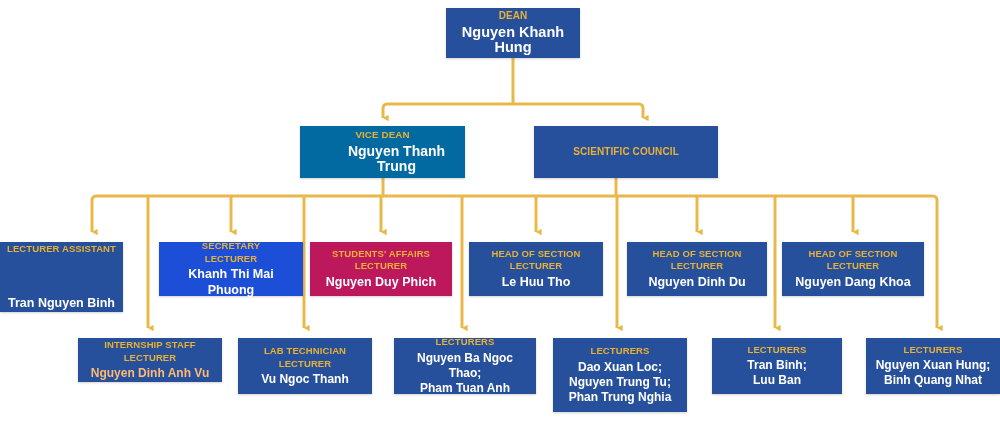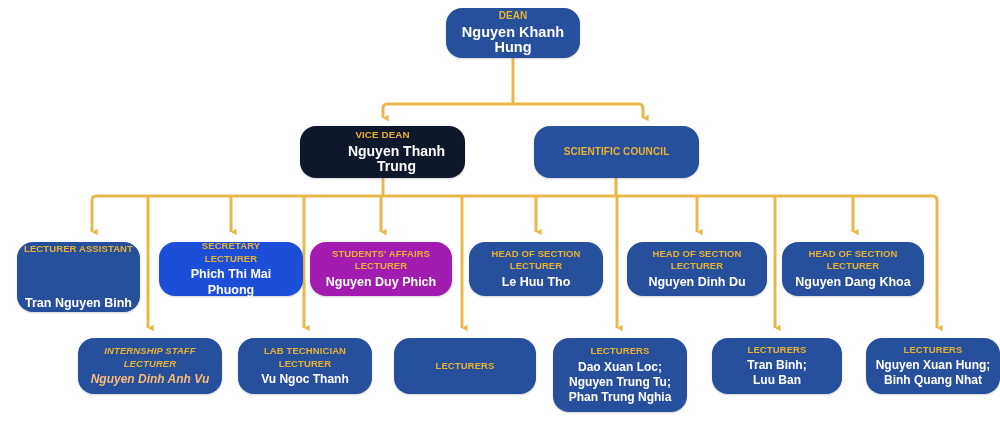--- a/index.html
+++ b/index.html
@@ -24,21 +24,21 @@
     left: 0;
     top: 0;
     width: 1000px;
     height: 435px;
     pointer-events: none;
   }
   .node {
     position: absolute;
     box-sizing: border-box;
     background: #26509B;
-    border-radius: 16px;
+    border-radius: 0;
     display: flex;
     flex-direction: column;
     align-items: center;
     justify-content: center;
     text-align: center;
     padding: 5px 7px;
     box-shadow: 0 1px 2px rgba(0,0,0,0.18);
     z-index: 2;
   }
   .role {
@@ -108,70 +108,72 @@
       <path d="M617,196 L617,328" marker-end="url(#arrowhead)"></path>
       <path d="M775,196 L775,328" marker-end="url(#arrowhead)"></path>
     </g>
   </svg>
 
   <div class="node root" style="left: 446px; top: 8px; width: 134px; height: 50px; background: rgb(38, 80, 155);">
     <div class="role" style="color: rgb(232, 177, 52);">DEAN</div>
     <div class="person" style="color: rgb(255, 255, 255);">Nguyen Khanh Hung</div>
   </div>
 
-  <div class="node l2" style="left: 300px; top: 126px; width: 165px; height: 52px; background: #0f172a;">
+  <div class="node l2" style="left: 300px; top: 126px; width: 165px; height: 52px; background: #0369a1;">
     <div class="role" style="color: rgb(232, 177, 52);">VICE DEAN</div>
     <div class="person" style="color: rgb(255, 255, 255); margin-left: 28px;">Nguyen Thanh Trung</div>
   </div>
-  <div class="node l2 council" style="left: 534px; top: 126px; width: 165px; height: 52px; background: rgb(38, 80, 155);">
+  <div class="node l2 council" style="left: 534px; top: 126px; width: 184px; height: 52px; background: rgb(38, 80, 155);">
     <div class="role" style="color: rgb(232, 177, 52);">SCIENTIFIC COUNCIL</div>
   </div>
 
-  <div class="node l3" style="left: 17px; top: 242px; width: 123px; height: 70px; background: rgb(38, 80, 155);">
+  <div class="node l3" style="left: 0; top: 242px; width: 123px; height: 70px; background: rgb(38, 80, 155);">
     <div class="role" style="color: rgb(232, 177, 52);">LECTURER ASSISTANT</div>
     <div class="person" style="color: rgb(255, 255, 255); margin-top: 40px;">Tran Nguyen Binh</div>
   </div>
   <div class="node l3" style="left: 159px; top: 242px; width: 144px; height: 54px; background: #1d4ed8;">
     <div class="role" style="color: rgb(232, 177, 52);">SECRETARY
 LECTURER</div>
-    <div class="person" style="color: rgb(255, 255, 255);">Phich Thi Mai Phuong</div>
+    <div class="person" style="color: rgb(255, 255, 255);">Khanh Thi Mai Phuong</div>
   </div>
-  <div class="node l3" style="left: 310px; top: 242px; width: 142px; height: 54px; background: #a21caf;">
+  <div class="node l3" style="left: 310px; top: 242px; width: 142px; height: 54px; background: #be185d;">
     <div class="role" style="color: rgb(232, 177, 52);">STUDENTS' AFFAIRS
 LECTURER</div>
     <div class="person" style="color: rgb(255, 255, 255);">Nguyen Duy Phich</div>
   </div>
   <div class="node l3" style="left: 469px; top: 242px; width: 134px; height: 54px; background: rgb(38, 80, 155);">
     <div class="role" style="color: rgb(232, 177, 52);">HEAD OF SECTION
 LECTURER</div>
     <div class="person" style="color: rgb(255, 255, 255);">Le Huu Tho</div>
   </div>
   <div class="node l3" style="left: 627px; top: 242px; width: 140px; height: 54px; background: rgb(38, 80, 155);">
     <div class="role" style="color: rgb(232, 177, 52);">HEAD OF SECTION
 LECTURER</div>
     <div class="person" style="color: rgb(255, 255, 255);">Nguyen Dinh Du</div>
   </div>
   <div class="node l3" style="left: 782px; top: 242px; width: 142px; height: 54px; background: rgb(38, 80, 155);">
     <div class="role" style="color: rgb(232, 177, 52);">HEAD OF SECTION
 LECTURER</div>
     <div class="person" style="color: rgb(255, 255, 255);">Nguyen Dang Khoa</div>
   </div>
 
-  <div class="node l4" style="left: 78px; top: 338px; width: 144px; height: 56px; background: rgb(38, 80, 155); font-style: italic;">
+  <div class="node l4" style="left: 78px; top: 338px; width: 144px; height: 44px; background: rgb(38, 80, 155);">
     <div class="role" style="color: rgb(232, 177, 52);">INTERNSHIP STAFF
 LECTURER</div>
     <div class="person" style="color: #fdba74;">Nguyen Dinh Anh Vu</div>
   </div>
   <div class="node l4" style="left: 238px; top: 338px; width: 134px; height: 56px; background: rgb(38, 80, 155);">
     <div class="role" style="color: rgb(232, 177, 52);">LAB TECHNICIAN
 LECTURER</div>
     <div class="person" style="color: rgb(255, 255, 255);">Vu Ngoc Thanh</div>
   </div>
   <div class="node l4" style="left: 394px; top: 338px; width: 142px; height: 56px; background: rgb(38, 80, 155);">
     <div class="role" style="color: rgb(232, 177, 52);">LECTURERS</div>
+    <div class="person" style="color: rgb(255, 255, 255);">Nguyen Ba Ngoc Thao;
+Pham Tuan Anh</div>
   </div>
   <div class="node l4" style="left: 553px; top: 338px; width: 134px; height: 74px; background: rgb(38, 80, 155);">
     <div class="role" style="color: rgb(232, 177, 52);">LECTURERS</div>
     <div class="person" style="color: rgb(255, 255, 255);">Dao Xuan Loc;
 Nguyen Trung Tu;
 Phan Trung Nghia</div>
   </div>
   <div class="node l4" style="left: 712px; top: 338px; width: 130px; height: 56px; background: rgb(38, 80, 155);">
     <div class="role" style="color: rgb(232, 177, 52);">LECTURERS</div>
     <div class="person" style="color: rgb(255, 255, 255);">Tran Binh;

